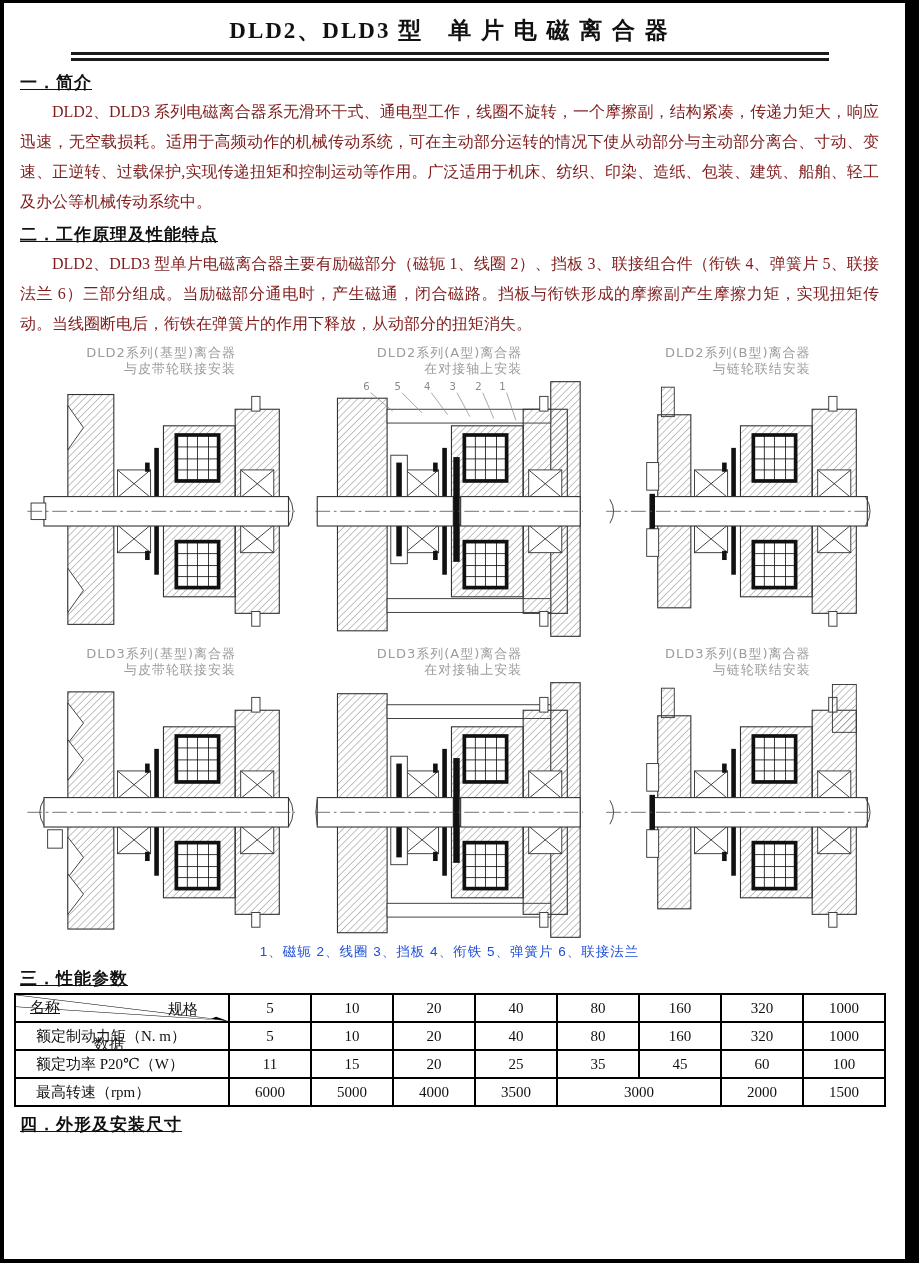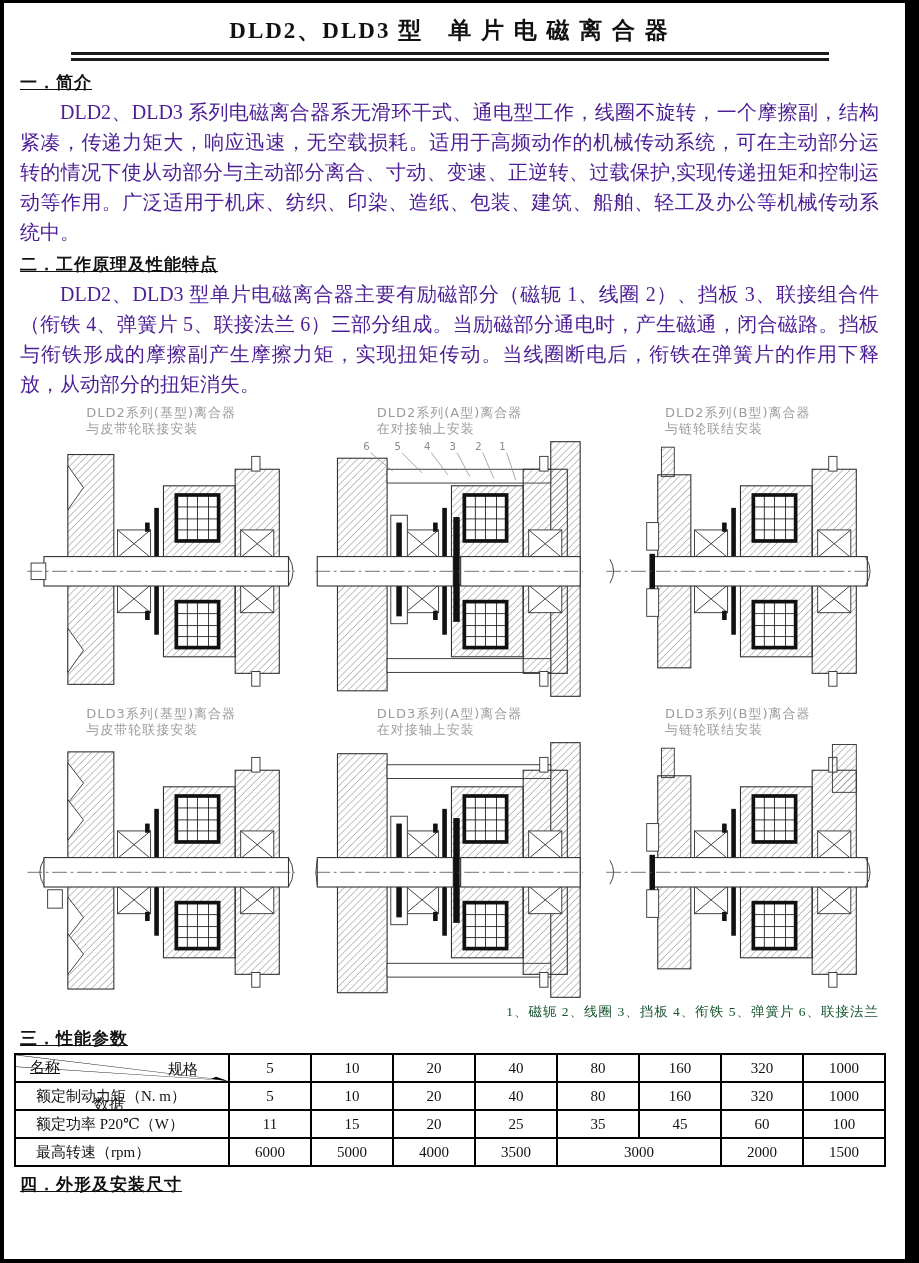--- a/index.html
+++ b/index.html
@@ -5,31 +5,31 @@
   html,body{margin:0;padding:0;}
   body{background:#000;font-family:"Liberation Serif","DejaVu Serif",serif;}
   .canvas{position:relative;width:919px;height:1263px;background:#000;overflow:hidden;}
   .page{position:absolute;left:4px;top:3px;width:901px;height:1256px;background:#fff;overflow:hidden;}
   .content{padding:6px 26px 0 16px;color:#1c1c1c;}
 
   .title{margin:6px 0 2px 0;text-align:center;font-size:23px;font-weight:bold;letter-spacing:2px;color:#111;}
   .double-rule{width:758px;margin:6px auto 10px auto;height:3px;border-top:3px solid #1a1a1a;border-bottom:3px solid #1a1a1a;}
 
   h2.sec{font-size:17px;font-weight:bold;margin:6px 0 3px 0;color:#111;letter-spacing:1px;text-decoration:underline;}
-  p.body{font-size:20px;line-height:30px;margin:0;text-align:justify;text-indent:2em;color:#4c1d95;}
+  p.body{font-size:16px;line-height:30px;margin:0;text-align:justify;text-indent:2em;color:#7f1d1d;}
 
   .figures{display:grid;grid-template-columns:1fr 1fr 1fr;column-gap:6px;row-gap:6px;margin:6px 0 0 0;}
   .fig{display:flex;flex-direction:column;align-items:center;}
-  .fig-caption{color:#9c9c9c;font-family:"DejaVu Sans","Liberation Sans",sans-serif;font-size:13px;line-height:16px;text-align:left;letter-spacing:1px;height:33px;}
+  .fig-caption{color:#9c9c9c;font-family:"DejaVu Sans","Liberation Sans",sans-serif;font-size:13px;line-height:16px;text-align:right;letter-spacing:1px;height:33px;}
   .fig-svg{width:100%;height:262px;display:block;}
   .cl{stroke:#555;stroke-width:0.9;stroke-dasharray:16 4 3 4;}
   .thin{fill:none;stroke:#333;stroke-width:1;}
   .co{font-family:"DejaVu Sans",sans-serif;font-size:11px;fill:#8a8a8a;}
 
-  .legend{color:#14532d;font-family:Liberation Serif, serif;font-size:13.5px;text-align:right;letter-spacing:1px;margin:2px 0 4px 0;}
+  .legend{color:#1d4ed8;font-family:Liberation Sans, sans-serif;font-size:13.5px;text-align:center;letter-spacing:1px;margin:2px 0 4px 0;}
 
   table.perf{border-collapse:collapse;width:868px;margin:2px 0 2px -6px;table-layout:fixed;}
   table.perf td{border:2px solid #000;text-align:center;font-size:15px;color:#111;padding:0;height:26px;}
   table.perf td.rowlabel{text-align:left;padding-left:20px;}
   td.corner{position:relative;height:84px;padding:0;}
   .corner-label{position:absolute;font-size:15px;color:#111;}
   .corner-svg{position:absolute;left:0;top:0;width:100%;height:100%;}
 </style>
 </head>
 <body>

